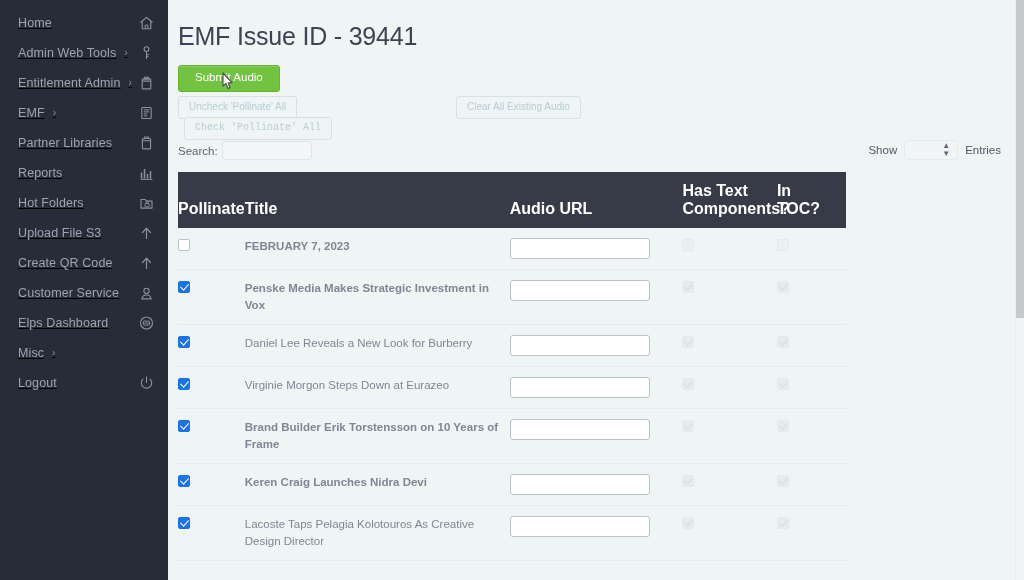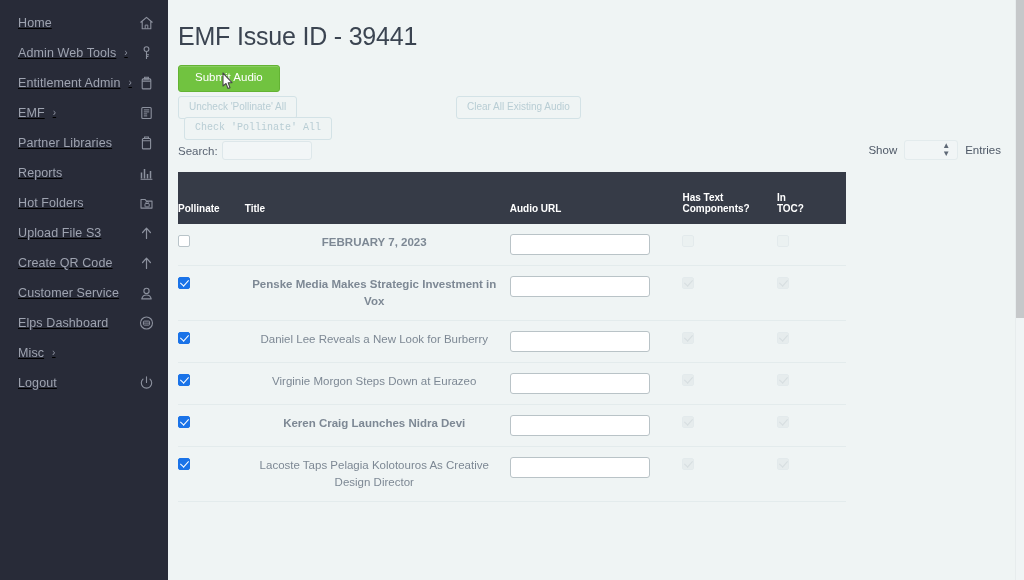--- a/index.html
+++ b/index.html
@@ -184,21 +184,21 @@
     margin-top: 5px;
   }
   table#data-table {
     width: 668px;
     border-collapse: collapse;
     table-layout: fixed;
   }
   #data-table thead th {
     background: #363b47;
     color: #ffffff;
-    font-size: 10px;
+    font-size: 16px;
     font-weight: bold;
     text-align: left;
     vertical-align: bottom;
     padding: 10px 6px 10px 0;
     height: 52px;
   }
   th.c-poll  { width: 58px; padding-left: 10px; }
   th.c-title { width: 230px; }
   th.c-url   { width: 150px; padding-left: 10px; }
   th.c-has   { width: 82px;  padding-left: 4px; }
@@ -215,21 +215,21 @@
     color: #7d8894;
   }
   td.c-poll { padding-left: 10px; }
   td.c-url  { padding-left: 10px; }
   td.c-has, td.c-toc { padding-left: 4px; }
 
   tr.bold-row td.c-title {
     color: #32383f;
     font-weight: bold;
   }
-  td.c-title { line-height: 17px; padding-right: 20px; text-align: center; }
+  td.c-title { line-height: 17px; padding-right: 20px; }
 
   .cb {
     -webkit-appearance: none;
     appearance: none;
     width: 12px; height: 12px;
     border: 1px solid #b9c4c9;
     border-radius: 2px;
     background: #ffffff;
     display: inline-block;
     vertical-align: top;
@@ -487,20 +487,27 @@
             </tr>
             <tr>
               <td class="c-poll"><input type="checkbox" class="cb" checked="" style=""></td>
               <td class="c-title">Virginie Morgon Steps Down at Eurazeo</td>
               <td class="c-url"><input type="text" class="url-input" style=""></td>
               <td class="c-has"><input type="checkbox" class="cb muted" disabled="" checked="" style=""></td>
               <td class="c-toc"><input type="checkbox" class="cb muted" disabled="" checked="" style=""></td>
             </tr>
             <tr class="bold-row">
               <td class="c-poll"><input type="checkbox" class="cb" checked="" style=""></td>
+              <td class="c-title">Brand Builder Erik Torstensson on 10 Years of Frame</td>
+              <td class="c-url"><input type="text" class="url-input" style=""></td>
+              <td class="c-has"><input type="checkbox" class="cb muted" disabled="" checked="" style=""></td>
+              <td class="c-toc"><input type="checkbox" class="cb muted" disabled="" checked="" style=""></td>
+            </tr>
+            <tr class="bold-row">
+              <td class="c-poll"><input type="checkbox" class="cb" checked="" style=""></td>
               <td class="c-title">Keren Craig Launches Nidra Devi</td>
               <td class="c-url"><input type="text" class="url-input" style=""></td>
               <td class="c-has"><input type="checkbox" class="cb muted" disabled="" checked="" style=""></td>
               <td class="c-toc"><input type="checkbox" class="cb muted" disabled="" checked="" style=""></td>
             </tr>
             <tr>
               <td class="c-poll"><input type="checkbox" class="cb" checked="" style=""></td>
               <td class="c-title">Lacoste Taps Pelagia Kolotouros As Creative Design Director</td>
               <td class="c-url"><input type="text" class="url-input" style=""></td>
               <td class="c-has"><input type="checkbox" class="cb muted" disabled="" checked="" style=""></td>

